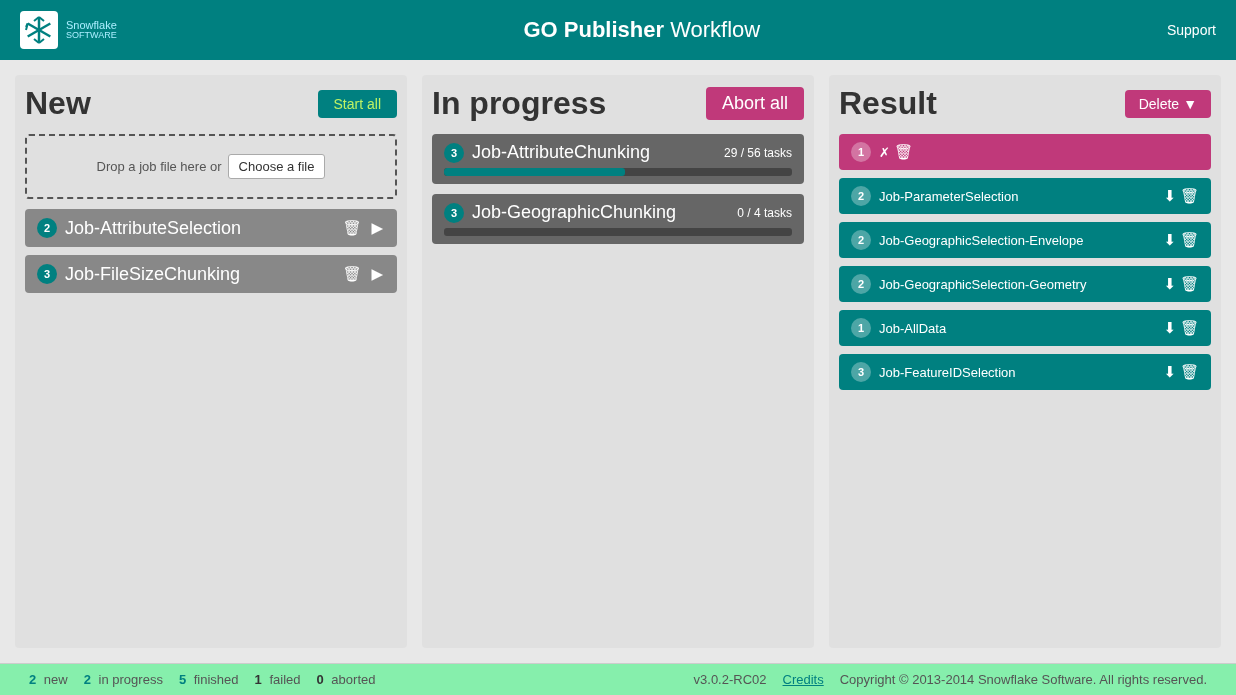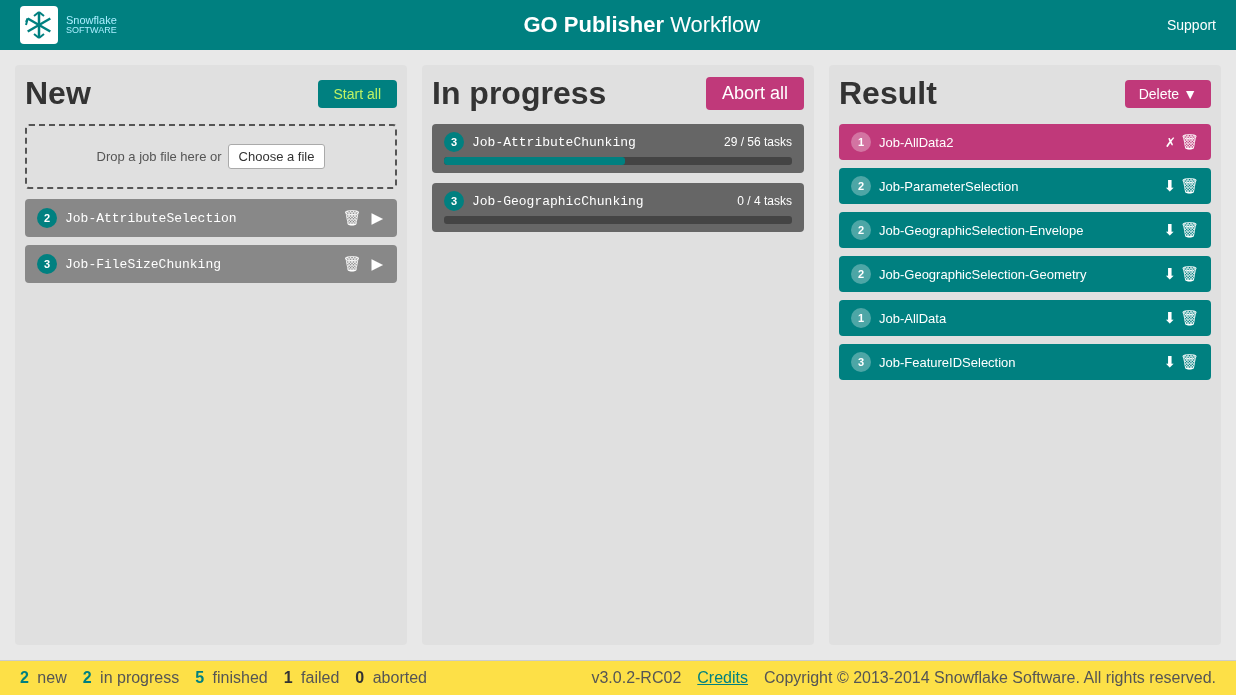--- a/index.html
+++ b/index.html
@@ -5,21 +5,21 @@
     * { box-sizing: border-box; margin: 0; padding: 0; }
     body { font-family: Arial, sans-serif; background: #e8e8e8; font-size: 14px; min-height: 695px; display: flex; flex-direction: column; }
 
     
     .header {
       background: #008080;
       color: white;
       display: flex;
       align-items: center;
       padding: 0 20px;
-      height: 50px;
+      height: 60px;
       flex-shrink: 0;
     }
     .header-logo {
       display: flex;
       align-items: center;
       gap: 8px;
     }
     .snowflake-icon {
       width: 38px;
       height: 38px;
@@ -140,21 +140,21 @@
       border-radius: 50%;
       width: 20px;
       height: 20px;
       display: flex;
       align-items: center;
       justify-content: center;
       font-size: 11px;
       font-weight: bold;
       flex-shrink: 0;
     }
-    .job-name { flex: 1; font-size: 13px; font-family: Liberation Mono, monospace; }
+    .job-name { flex: 1; font-size: 18px; }
     .job-actions { display: flex; gap: 6px; align-items: center; }
     .icon-btn {
       background: none;
       border: none;
       color: white;
       cursor: pointer;
       font-size: 15px;
       padding: 2px;
     }
 
@@ -221,26 +221,26 @@
     .result-icon-btn {
       background: none;
       border: none;
       color: white;
       cursor: pointer;
       font-size: 15px;
     }
 
     
     .footer {
-      background: #fde047;
+      background: #86efac;
       border-top: 1px solid #ccc;
-      padding: 8px 20px;
-      display: flex;
-      align-items: center;
-      font-size: 16px;
+      padding: 8px 29px;
+      display: flex;
+      align-items: center;
+      font-size: 13px;
       color: #555;
       flex-shrink: 0;
     }
     .footer-stats { flex: 1; display: flex; gap: 8px; }
     .footer-stats span { margin-right: 4px; }
     .stat-new { color: #008080; font-weight: bold; }
     .stat-progress { color: #008080; font-weight: bold; }
     .stat-finished { color: #008080; font-weight: bold; }
     .stat-failed { color: #333; font-weight: bold; }
     .stat-aborted { color: #333; font-weight: bold; }
@@ -343,21 +343,20 @@
     <div class="column-header">
       <span class="column-title">Result</span>
       <button class="btn-delete">
         <span>Delete</span>
         <span>▼</span>
       </button>
     </div>
     <div id="result-jobs-list">
         <div class="job-item-result failed">
       <span class="result-badge">1</span>
-      <span class="result-name">Job-AllData2</span>
       <div class="result-actions">
         <button class="result-icon-btn" title="Failed" style="font-size:13px;">✗</button>
         <button class="result-icon-btn" title="Delete">🗑</button>
       </div>
     </div>
         <div class="job-item-result">
       <span class="result-badge">2</span>
       <span class="result-name">Job-ParameterSelection</span>
       <div class="result-actions">
         <button class="result-icon-btn" title="Download">⬇</button>

